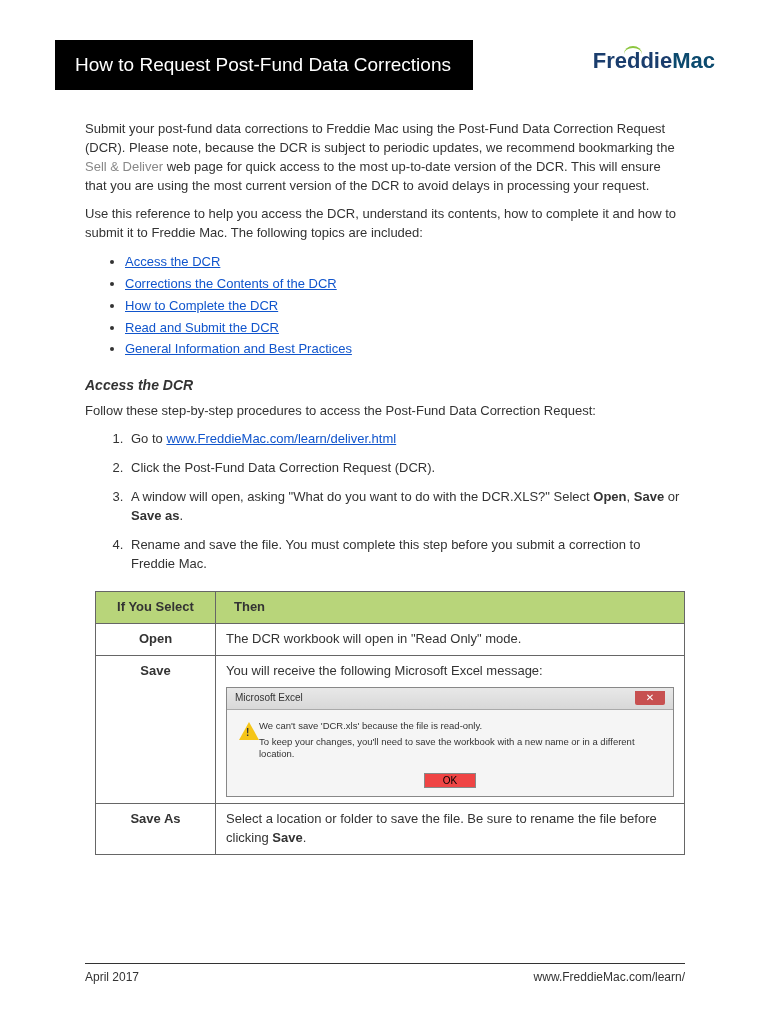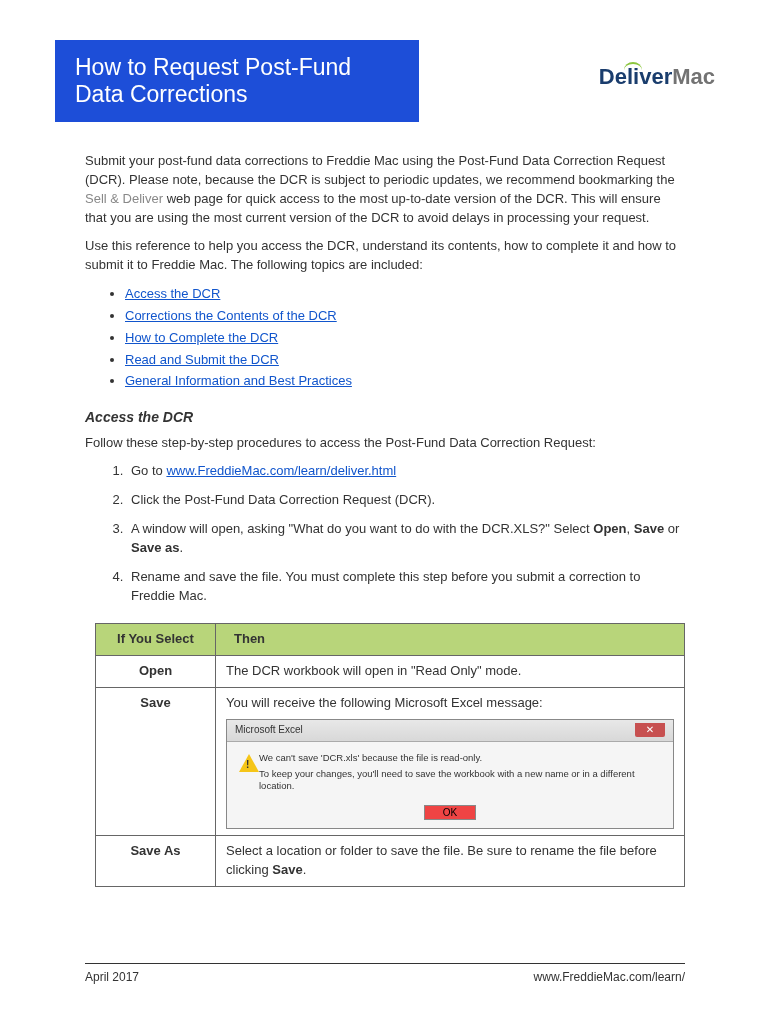--- a/index.html
+++ b/index.html
@@ -8,42 +8,42 @@
     background: #fff;
     width: 770px;
     height: 1024px;
     position: relative;
     color: #333;
   }
   .page {
     padding: 40px 55px 0 55px;
   }
   .header-bar {
-    background: #1d4ed8;
+    background: #000000;
     color: #fff;
     padding: 14px 20px;
-    font-size: 23px;
+    font-size: 19px;
     font-weight: 400;
-    width: 364px;
+    width: 418px;
     margin-bottom: 0;
   }
   .header-row {
     display: flex;
     align-items: center;
     justify-content: space-between;
     margin-bottom: 30px;
   }
   .logo {
     font-size: 22px;
     font-weight: 400;
     position: relative;
     top: -4px;
   }
   .logo .freddie { color: #1a3d6d; font-weight: 600; }
-  .logo .mac { color: #737373; font-weight: 600; }
+  .logo .mac { color: #0c4a6e; font-weight: 600; }
   .logo-arc {
     display: inline-block;
     width: 18px;
     height: 8px;
     border-top: 2px solid #8cc63f;
     border-radius: 50% 50% 0 0 / 100% 100% 0 0;
     position: relative;
     top: -14px;
     left: -48px;
     margin-right: -18px;
@@ -174,21 +174,21 @@
 </style>
 </head>
 <body>
 
 <div class="page">
   <div class="header-row">
     <div class="header-bar">
       <span>How to Request Post-Fund Data Corrections</span>
     </div>
     <div class="logo">
-      <span class="freddie">Deliver</span><span class="logo-arc"></span><span class="mac">Mac</span>
+      <span class="freddie">Freddie</span><span class="logo-arc"></span><span class="mac">Mac</span>
     </div>
   </div>
 
   <div class="content">
     <p>
       <span>Submit your post-fund data corrections to Freddie Mac using the Post-Fund Data Correction Request (DCR). Please note, because the DCR is subject to periodic updates, we recommend bookmarking the </span><span class="visited-link">Sell &amp; Deliver</span><span> web page for quick access to the most up-to-date version of the DCR. This will ensure that you are using the most current version of the DCR to avoid delays in processing your request.</span>
     </p>
     <p>Use this reference to help you access the DCR, understand its contents, how to complete it and how to submit it to Freddie Mac. The following topics are included:</p>
 
     <ul class="toc-list">

